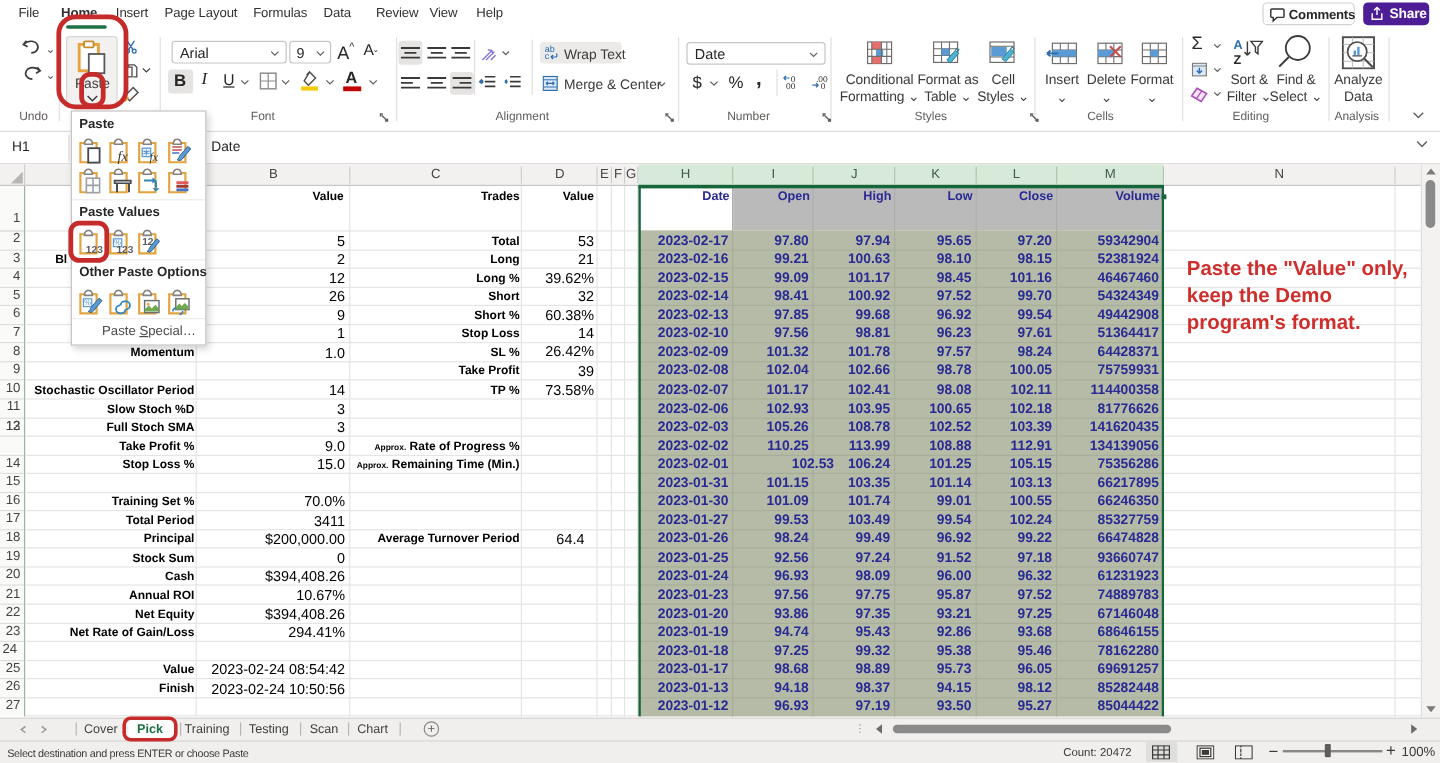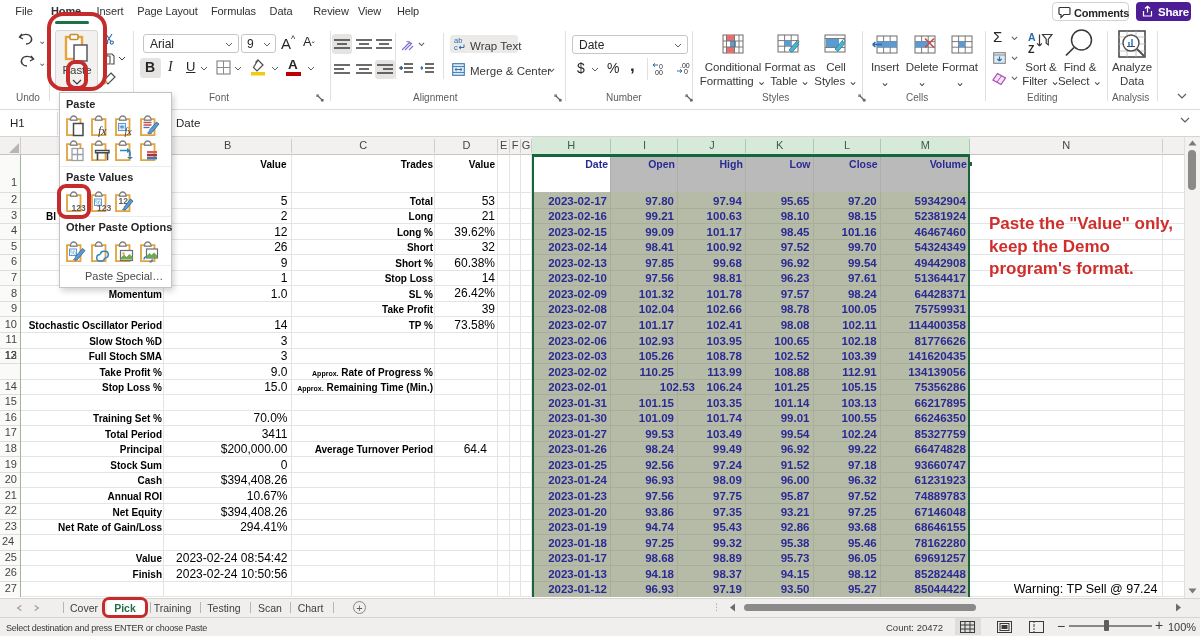--- a/index.html
+++ b/index.html
@@ -715,21 +715,20 @@
 <div class="cell" style="left:435px;top:192.0px;width:60px">53</div>
 <div class="cell" style="left:435px;top:207.6px;width:60px">21</div>
 <div class="cell" style="left:435px;top:223.1px;width:60px">39.62%</div>
 <div class="cell" style="left:435px;top:238.7px;width:60px">32</div>
 <div class="cell" style="left:435px;top:254.2px;width:60px">60.38%</div>
 <div class="cell" style="left:435px;top:269.8px;width:60px">14</div>
 <div class="cell" style="left:435px;top:284px;width:60px">26.42%</div>
 <div class="cell" style="left:435px;top:300.9px;width:60px">39</div>
 <div class="cell" style="left:435px;top:316.4px;width:60px">73.58%</div>
 <div class="cell" style="left:435px;top:440.8px;width:52px">64.4</div>
-<div class="cell" style="left:969.8px;top:580.8px;width:187.70000000000005px;font-size:12.5px">Warning: TP Sell @ 97.24</div>
 <div class="ab" style="left:989px;top:213px;font-size:17px;line-height:22.6px;font-weight:bold;color:#cf2f2c;z-index:5;white-space:nowrap">Paste the "Value" only,<br>keep the Demo<br>program's format.</div>
 <div class="ab" style="left:1184px;top:137px;width:16px;height:463px;background:#f3f2f1;border-left:1px solid #e1dfdd"></div>
 <svg class="ab" style="left:1188px;top:140px" width="9" height="6" viewBox="0 0 9 6">
       <path d="M0.5 5.5 L4.5 0.5 L8.5 5.5 z" fill="#7a7a7a"></path>
     </svg>
 <div class="ab" style="left:1188px;top:150px;width:8px;height:40px;background:#8a8a8a;border-radius:4px"></div>
 <svg class="ab" style="left:1188px;top:588px" width="9" height="6" viewBox="0 0 9 6">
       <path d="M0.5 0.5 L8.5 0.5 L4.5 5.5 z" fill="#7a7a7a"></path>
     </svg>
 <div class="ab" style="left:0;top:598px;width:1200px;height:19px;background:#f0efee;border-top:1px solid #d6d4d2"></div>

